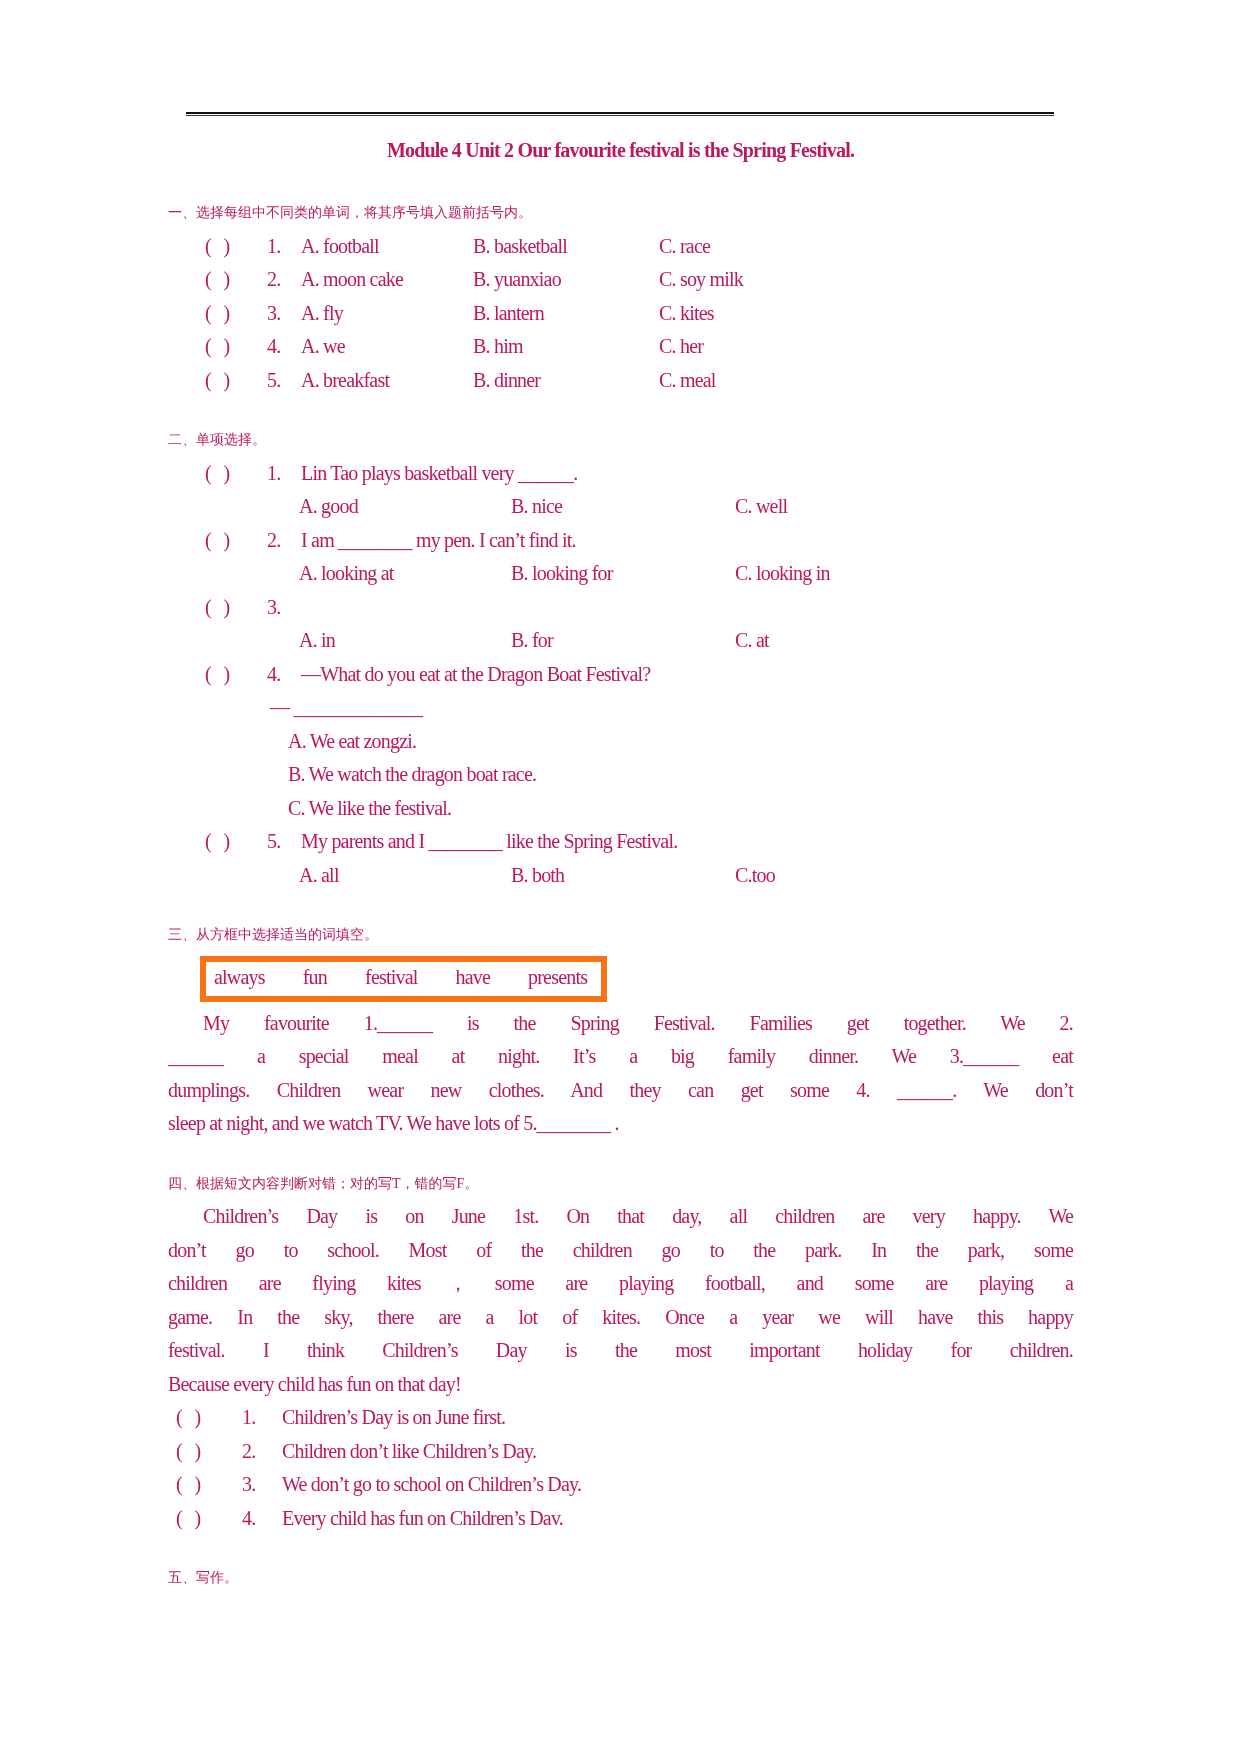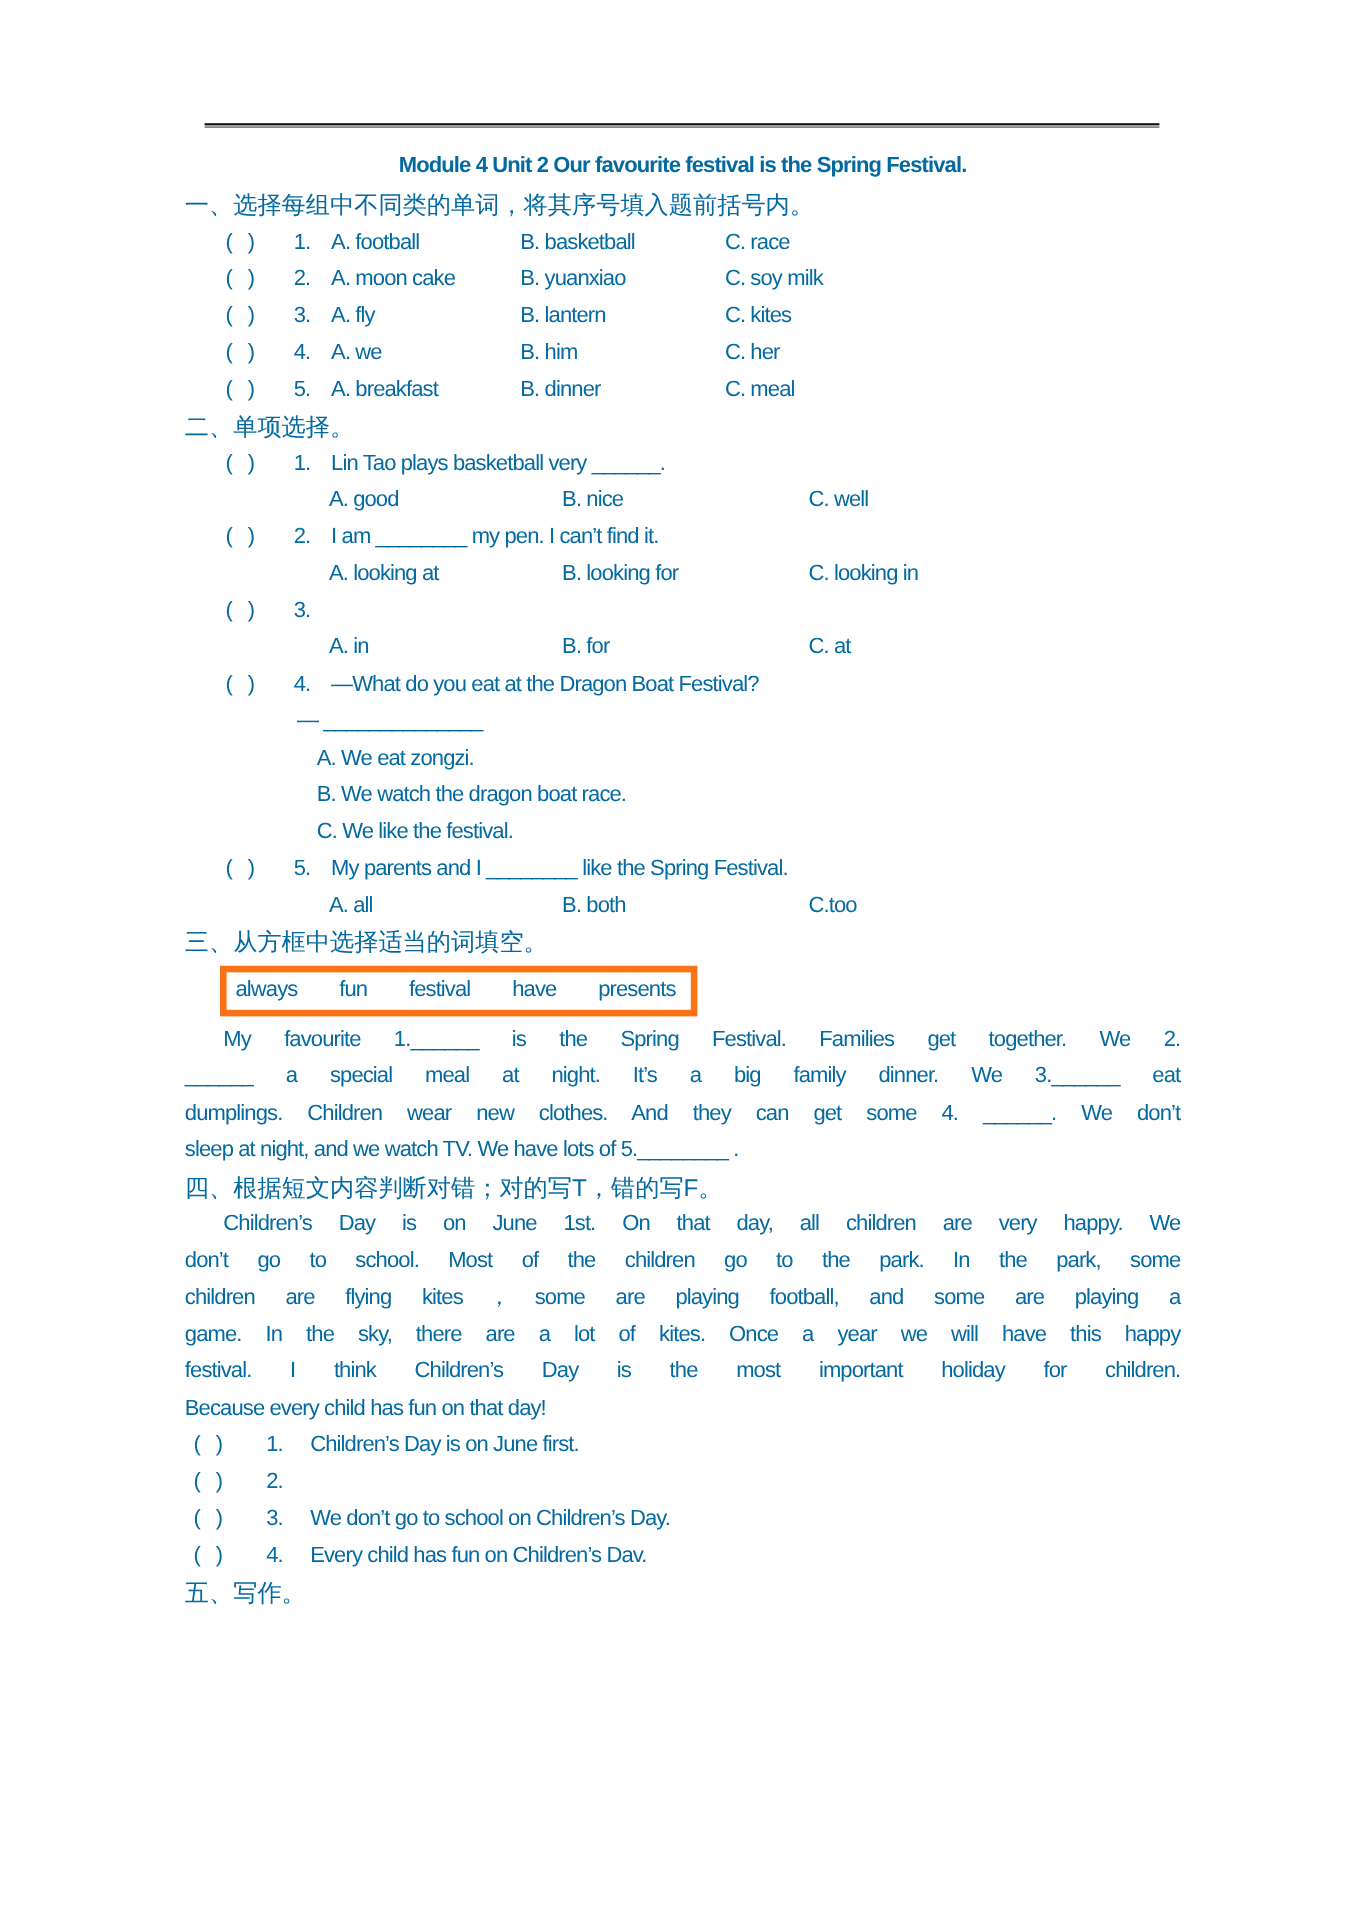--- a/index.html
+++ b/index.html
@@ -1,22 +1,22 @@
 <!DOCTYPE html>
 <html><head>
 <meta charset="utf-8">
 <style>
   html,body{margin:0;padding:0;background:#fff;}
   .page{
     position:relative;
     width:1241px;
     height:1754px;
     background:#ffffff;
-    color:#0369a1;
-    font-family:Liberation Sans, sans-serif;
+    color:#be185d;
+    font-family:Liberation Serif, serif;
     overflow:hidden;
   }
   .content{
     position:absolute;
     left:168px;
     top:0;
     width:905px;
   }
   .rule{
     margin-top:112px;
@@ -32,22 +32,23 @@
     letter-spacing:-0.8px;
     white-space:nowrap;
   }
   .title{
     margin-top:14px;
     line-height:40px;
     text-align:center;
     font-weight:bold;
   }
   .zh{
-    font-size:22px;
+    font-size:14px;
     letter-spacing:0;
+    margin-top:26px;
   }
   .pre{white-space:pre;}
   .g{display:grid;}
   .g-s1{grid-template-columns:62px 34px 172px 186px auto;padding-left:37px;}
   .g-q{grid-template-columns:62px 34px auto;padding-left:37px;}
   .g-opt{grid-template-columns:212px 224px auto;padding-left:131px;}
   .g-s4{grid-template-columns:66px 40px auto;padding-left:8px;}
   .ansline{padding-left:102px;}
   .ansopt{padding-left:120px;}
   .wordbox-line{margin:4px 0 5px 32px;line-height:normal;}
@@ -199,20 +200,21 @@
       <div class="line">Because every child has fun on that day!</div>
 
       <div class="line g g-s4">
         <span class="pre">(   )</span>
         <span>1.</span>
         <span>Children’s Day is on June first.</span>
       </div>
       <div class="line g g-s4">
         <span class="pre">(   )</span>
         <span>2.</span>
+        <span>Children don’t like Children’s Day.</span>
       </div>
       <div class="line g g-s4">
         <span class="pre">(   )</span>
         <span>3.</span>
         <span>We don’t go to school on Children’s Day.</span>
       </div>
       <div class="line g g-s4">
         <span class="pre">(   )</span>
         <span>4.</span>
         <span>Every child has fun on Children’s Dav.</span>

